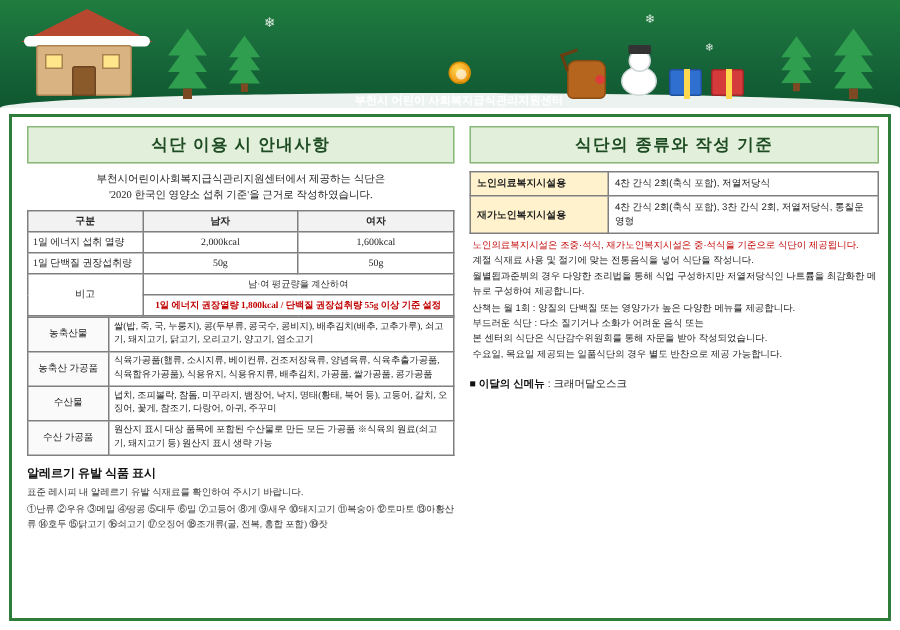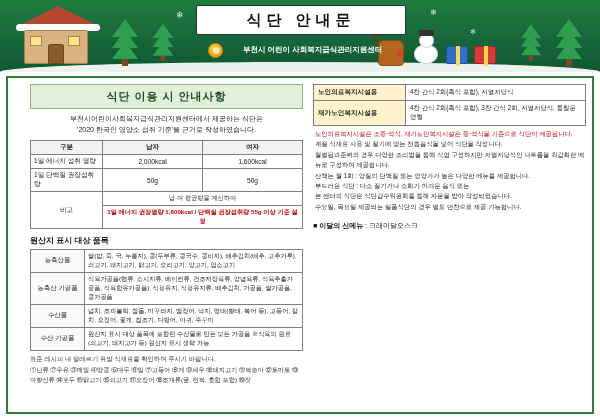--- a/index.html
+++ b/index.html
@@ -27,22 +27,22 @@
     opacity:.92;
   }
   .title-plate {
     position:absolute; left:196px; top:5px; width:210px; height:30px;
     background:#ffffff; border:1px solid #2f2f2f; border-radius:2px;
     display:flex; align-items:center; justify-content:center;
     letter-spacing:5px;
     font-size:15px; font-weight:bold; color:#111; z-index:6;
   }
   .org-row {
-    position:absolute; left:208px; top:41px; width:220px; height:18px;
-    display:flex; align-items:center; gap:20px; z-index:6;
+    position:absolute; left:196px; top:41px; width:220px; height:18px;
+    display:flex; align-items:center; gap:6px; z-index:6;flex-direction:column;
   }
   .org-logo {
     width:15px; height:15px; border-radius:50%;
     background:radial-gradient(circle at 40% 35%, #ffd84d 0%, #f5a623 55%, #e08900 100%);
     border:1px solid #d98f00;
     position:relative; flex:none;
   }
   .org-logo:after{
     content:""; position:absolute; left:4px; top:3.5px; width:7px; height:7px;
     border-radius:50%; background:#fff; opacity:.65;
@@ -115,21 +115,21 @@
   .deer .nose { position:absolute; left:18px; top:9px; width:6px; height:6px; border-radius:50%; background:#e03b3b; }
 
   .flake { position:absolute; color:#fff; opacity:.85; z-index:2; }
 
   
   .page {
     position:absolute; left:6px; top:76px; width:588px; height:338px;
     border:2px solid #2e7d3a; background:#fff;
   }
   .cols { display:flex; height:100%; }
-  .col-l { width:300px; padding:6px 5px 4px 22px; }
+  .col-l { width:300px; padding:6px 5px 4px 10px;font-family:Liberation Serif, serif; }
   .col-r { width:284px; padding:6px 6px 4px 5px; }
 
   .sec-head {
     background:#e2efda; border:1px solid #8ab77a;
     text-align:center; font-weight:bold; font-size:11px; color:#1d4b22;
     padding:4px 0; margin-bottom:5px; letter-spacing:1px;
   }
   .intro { font-size:7px; color:#222; line-height:1.5; text-align:center; margin:2px 0 5px; }
   .intro div { white-space:nowrap; }
 
@@ -210,21 +210,20 @@
       <div class="nose"></div>
     </div>
   <div class="gift g1"></div>
   <div class="gift g2"></div>
 
   <span class="flake" style="left:176px;top:10px;font-size:9px;">❄</span>
   <span class="flake" style="left:430px;top:8px;font-size:8px;">❄</span>
   <span class="flake" style="left:470px;top:28px;font-size:7px;">❄</span>
   <span class="flake" style="left:120px;top:30px;font-size:7px;">❄</span>
 
-  <div class="title-plate">식단 안내문</div>
 
   <div class="org-row">
     <span class="org-logo"></span>
     <span class="org-name">부천시 어린이 사회복지급식관리지원센터</span>
   </div>
 
   <div class="snow-bottom"></div>
 </div>
 
 <div class="page">
@@ -258,21 +257,20 @@
         <tr>
           <td rowspan="2">비고</td>
           <td colspan="2" class="note-sm">남·여 평균량을 계산하여</td>
         </tr>
         <tr>
           <td colspan="2" class="note-red">1일 에너지 권장열량 1,800kcal / 단백질 권장섭취량 55g 이상 기준 설정</td>
         </tr>
       </tbody>
         </table>
 
-      <div class="sub-title">원산지 표시 대상 품목</div>
       <table class="t-alg">
         <tbody>
             <tr>
           <td class="cat">농축산물</td>
           <td class="l">쌀(밥, 죽, 국, 누룽지), 콩(두부류, 콩국수, 콩비지), 배추김치(배추, 고추가루), 쇠고기, 돼지고기, 닭고기, 오리고기, 양고기, 염소고기</td>
         </tr>
         <tr>
           <td class="cat">농축산
 가공품</td>
           <td class="l">식육가공품(햄류, 소시지류, 베이컨류, 건조저장육류, 양념육류, 식육추출가공품, 식육함유가공품), 식용유지, 식용유지류, 배추김치, 가공품, 쌀가공품, 콩가공품</td>
@@ -282,25 +280,27 @@
           <td class="l">넙치, 조피볼락, 참돔, 미꾸라지, 뱀장어, 낙지, 명태(황태, 북어 등), 고등어, 갈치, 오징어, 꽃게, 참조기, 다랑어, 아귀, 주꾸미</td>
         </tr>
         <tr>
           <td class="cat">수산
 가공품</td>
           <td class="l">원산지 표시 대상 품목에 포함된 수산물로 만든 모든 가공품 ※식육의 원료(쇠고기, 돼지고기 등) 원산지 표시 생략 가능</td>
         </tr>
       </tbody>
         </table>
 
+      <div class="sub-title">알레르기 유발 식품 표시</div>
       <div class="allerg-note">표준 레시피 내 알레르기 유발 식재료를 확인하여 주시기 바랍니다.</div>
       <div class="allerg-list">①난류 ②우유 ③메밀 ④땅콩 ⑤대두 ⑥밀 ⑦고등어 ⑧게 ⑨새우 ⑩돼지고기 ⑪복숭아 ⑫토마토 ⑬아황산류 ⑭호두 ⑮닭고기 ⑯쇠고기 ⑰오징어 ⑱조개류(굴, 전복, 홍합 포함) ⑲잣</div>
     </div>
 
     <div class="col-r">
+      <div class="sec-head">식단의 종류와 작성 기준</div>
 
       <table class="t-type">
         <tbody>
             <tr>
           <td class="k">노인의료복지시설용</td>
           <td>4찬 간식 2회(축식 포함), 저열저당식</td>
         </tr>
         <tr>
           <td class="k">재가노인복지시설용</td>
           <td>4찬 간식 2회(축식 포함), 3찬 간식 2회, 저열저당식, 통칠운영형</td>

